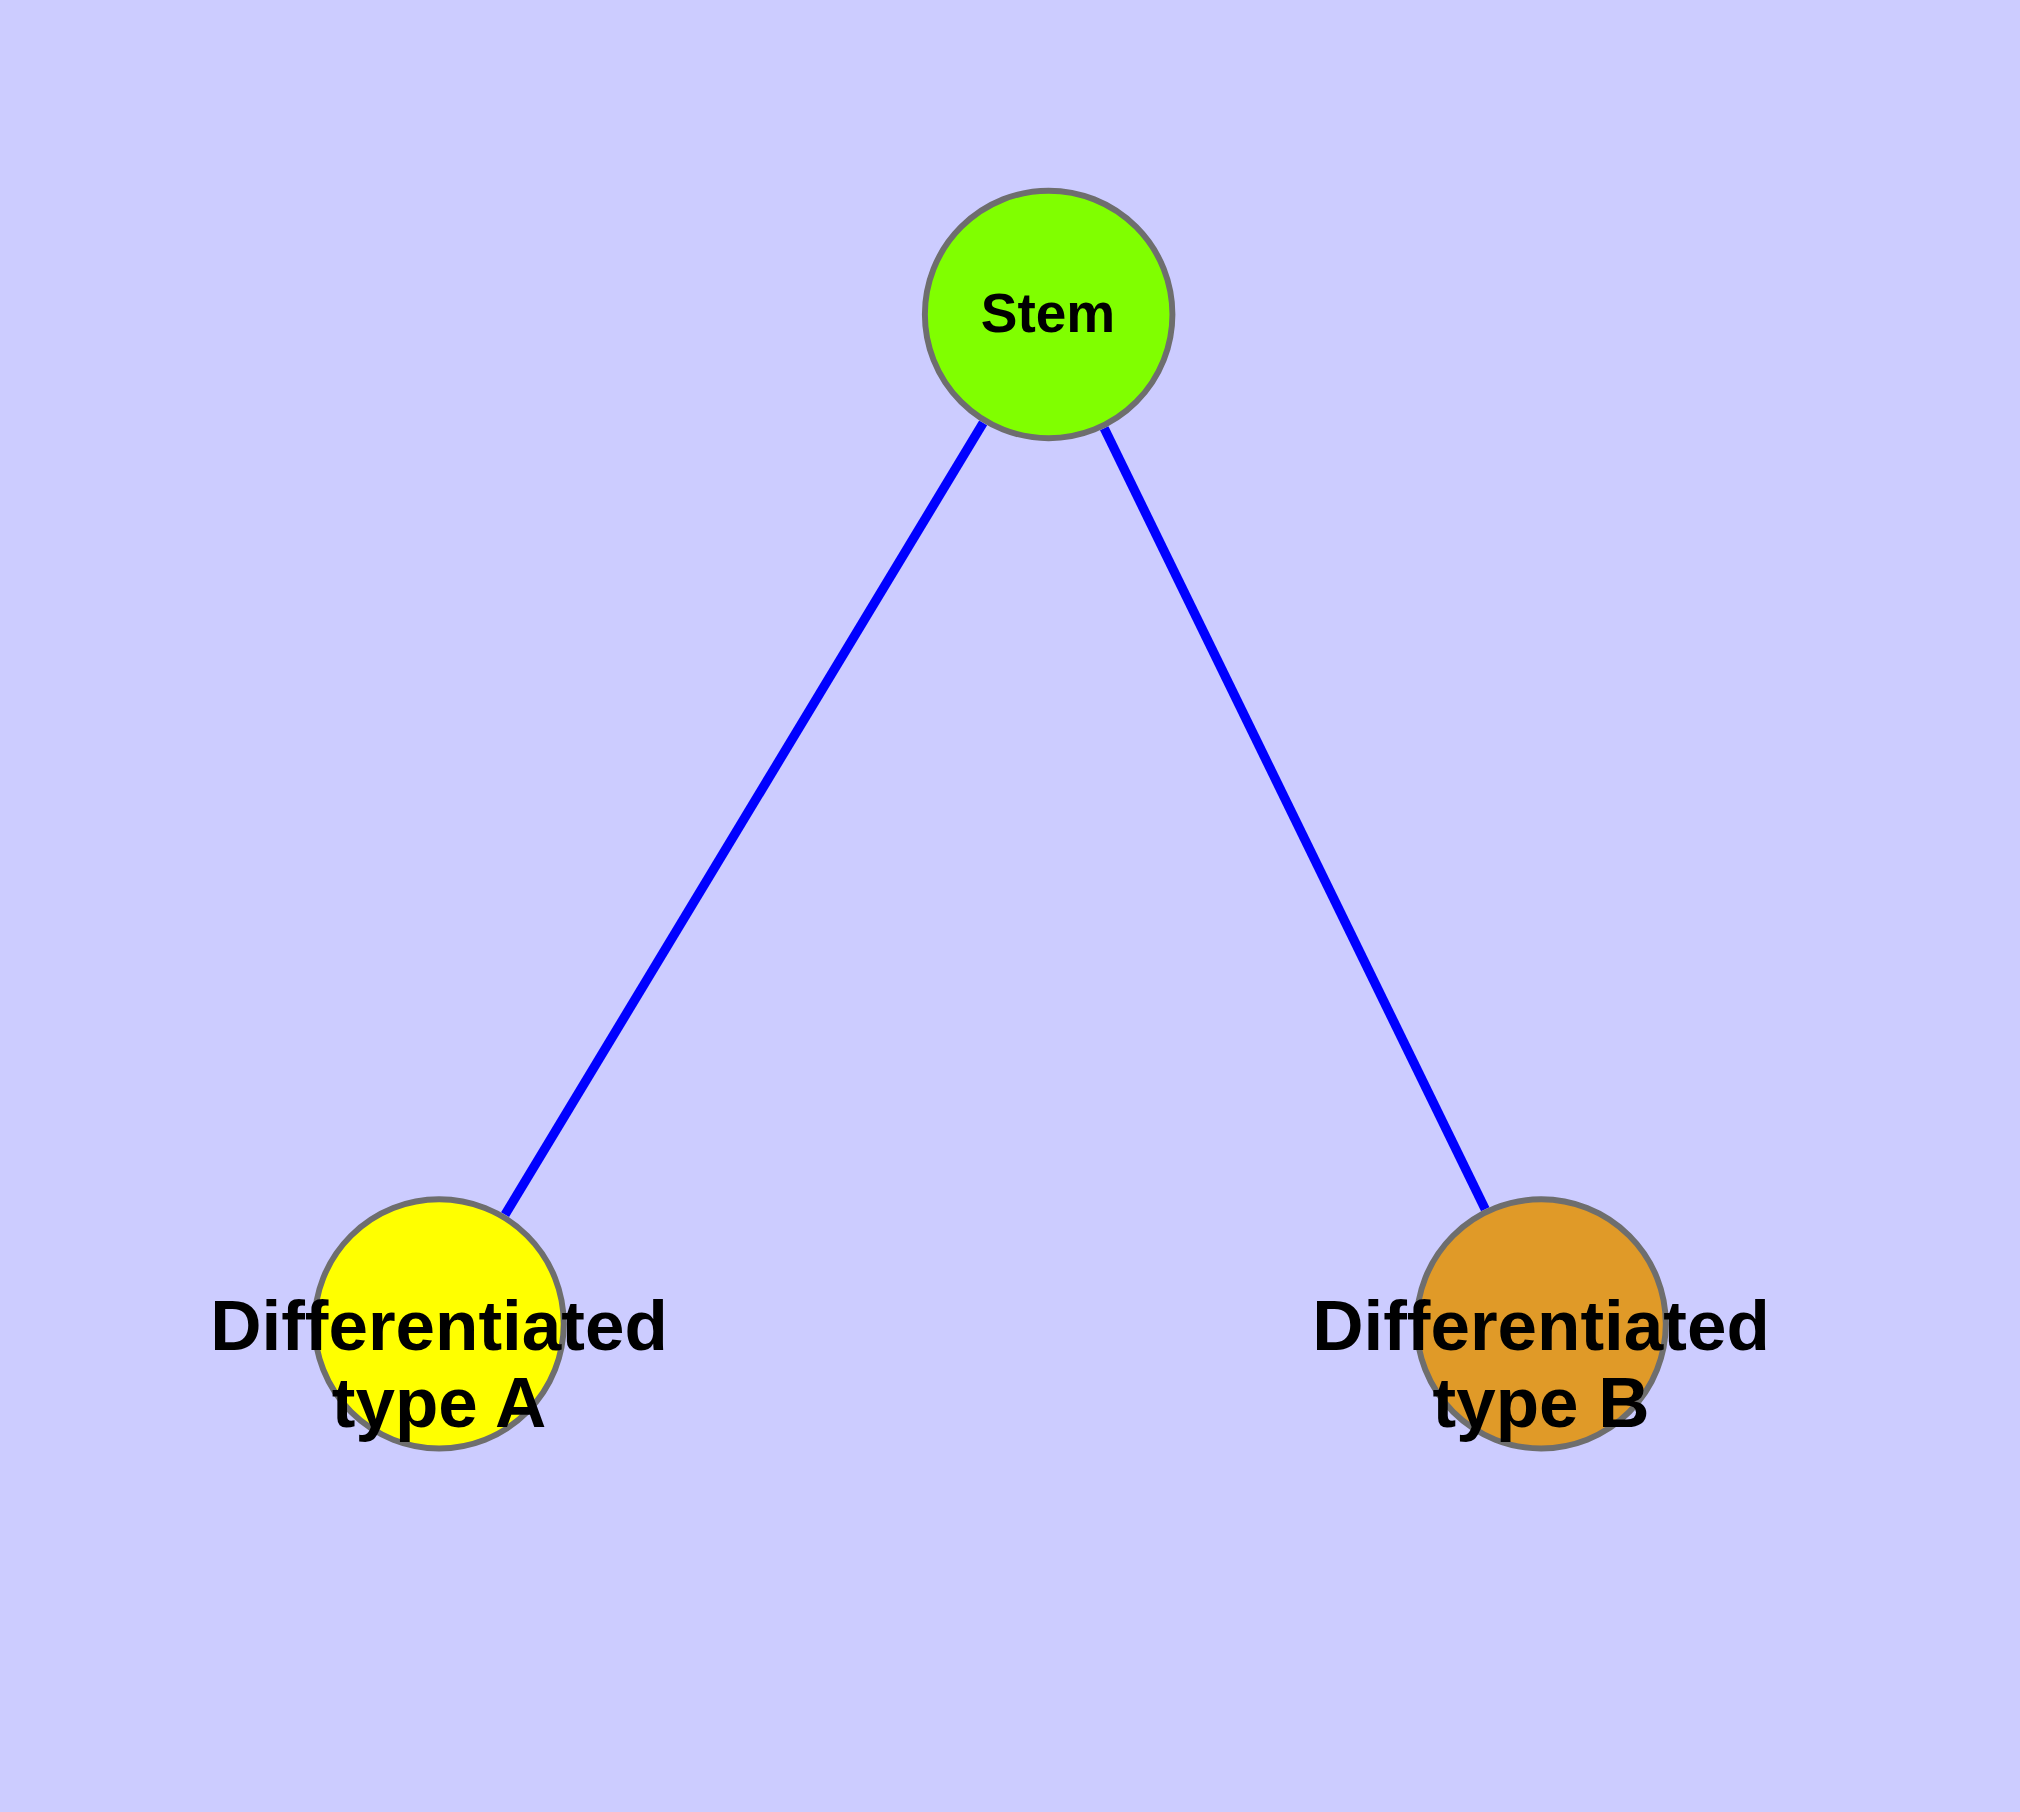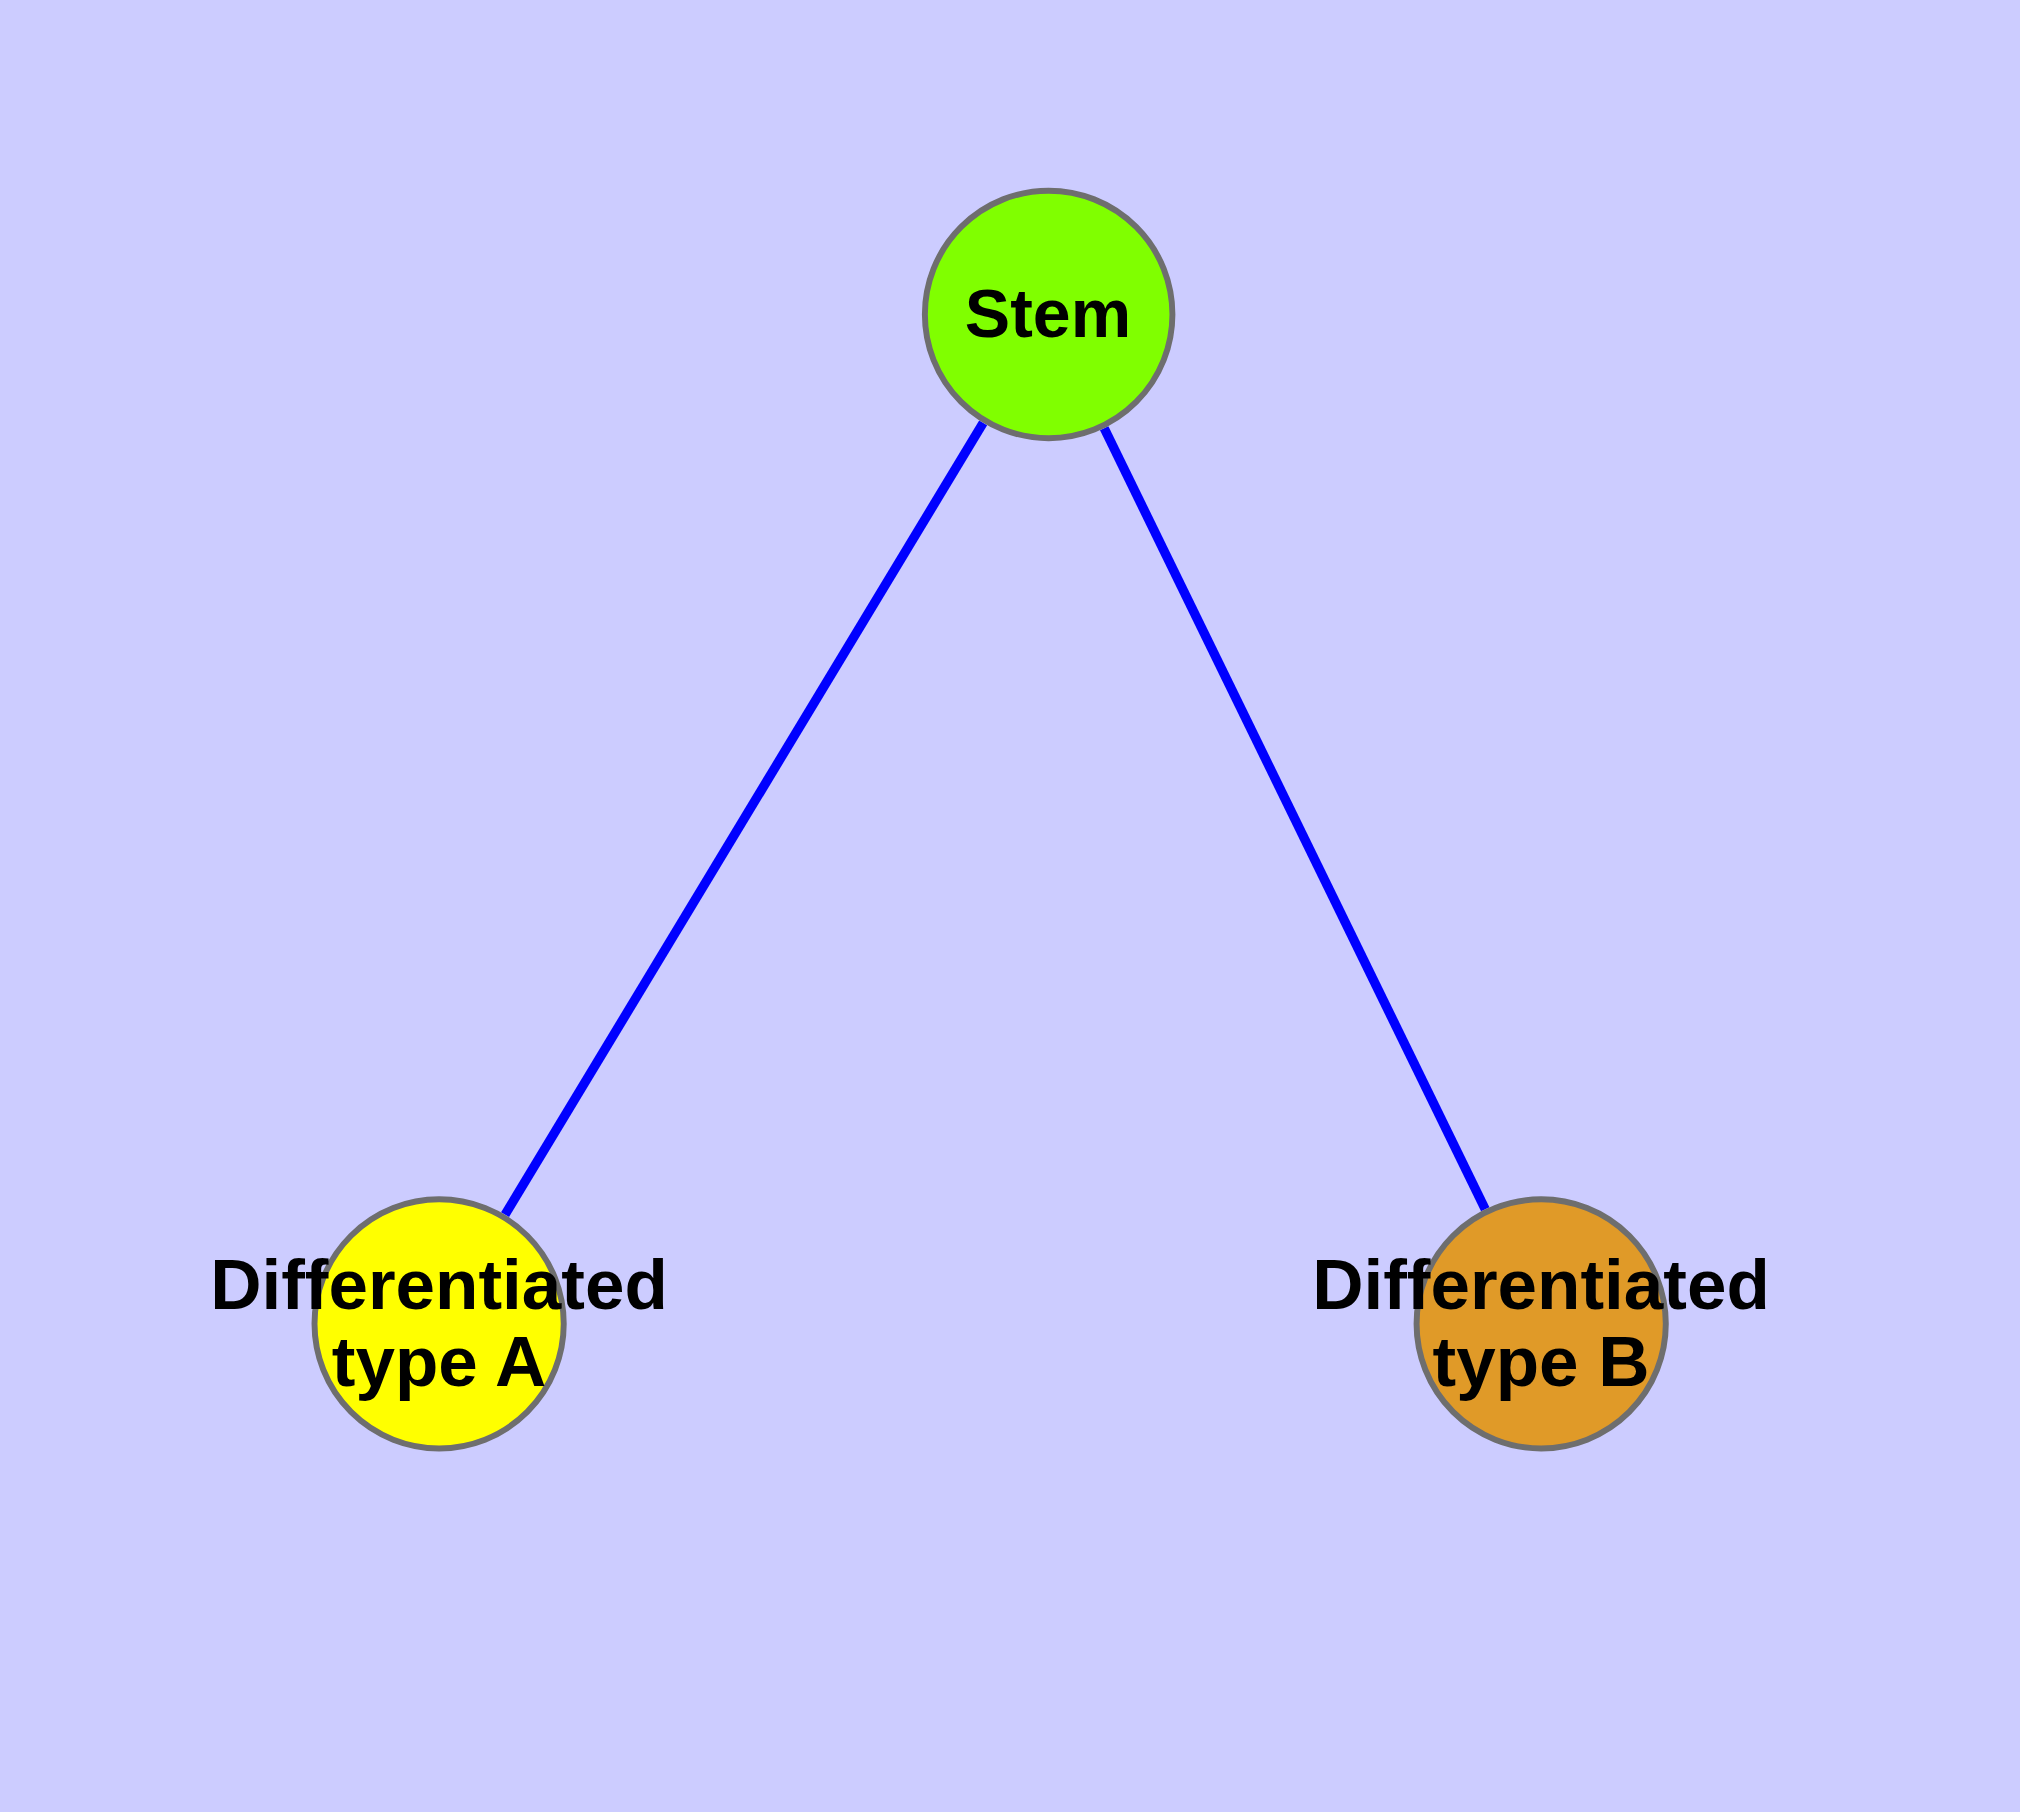--- a/index.html
+++ b/index.html
@@ -27,39 +27,40 @@
     color: #000000;
     font-weight: bold;
     text-align: center;
     line-height: 1.08;
     white-space: nowrap;
     pointer-events: none;
     transform: translate(-50%, -50%);
   }
   .node-label.two-line {
     white-space: pre-line;
+    margin-top: 41px;
   }
 </style>
 </head>
 <body>
 
 <div id="stage" style="width: 2021px; height: 1812px;">
   <svg id="graph-canvas" viewBox="0 0 2384 2138" preserveAspectRatio="none" xmlns="http://www.w3.org/2000/svg">
     <rect id="bg-rect" x="0" y="0" width="2384" height="2138" fill="#ccccff"></rect>
     <g id="edge-layer">
         <line x1="1159.7354993003328" y1="498.98612007413584" x2="595.7813201023406" y2="1433.1577854772077" stroke="#0000ff" stroke-width="11" stroke-linecap="butt"></line>
         <line x1="1302.5465557021355" y1="505.3647983498165" x2="1752.0150057981846" y2="1426.7364404572081" stroke="#0000ff" stroke-width="11" stroke-linecap="butt"></line>
       </g>
     <g id="node-layer">
         <circle cx="1237" cy="371" r="146" fill="#80ff00" stroke="#6e6e6e" stroke-width="7"></circle>
         <circle cx="518" cy="1562" r="147" fill="#ffff00" stroke="#6e6e6e" stroke-width="7"></circle>
         <circle cx="1818" cy="1562" r="147" fill="#e09a28" stroke="#6e6e6e" stroke-width="7"></circle>
       </g>
   </svg>
   <div id="label-layer">
-      <div class="node-label" style="left: 1048px; top: 314px; font-size: 68px; color: rgb(0, 0, 0);">Stem</div>
+      <div class="node-label" style="left: 1048px; top: 314px; font-size: 55px; color: rgb(0, 0, 0);">Stem</div>
       <div class="node-label two-line" style="left: 439px; top: 1324px; font-size: 71px; color: rgb(0, 0, 0);">Differentiated
 type A</div>
       <div class="node-label two-line" style="left: 1541px; top: 1324px; font-size: 71px; color: rgb(0, 0, 0);">Differentiated
 type B</div>
     </div>
 </div>
 
 
 </body></html>

